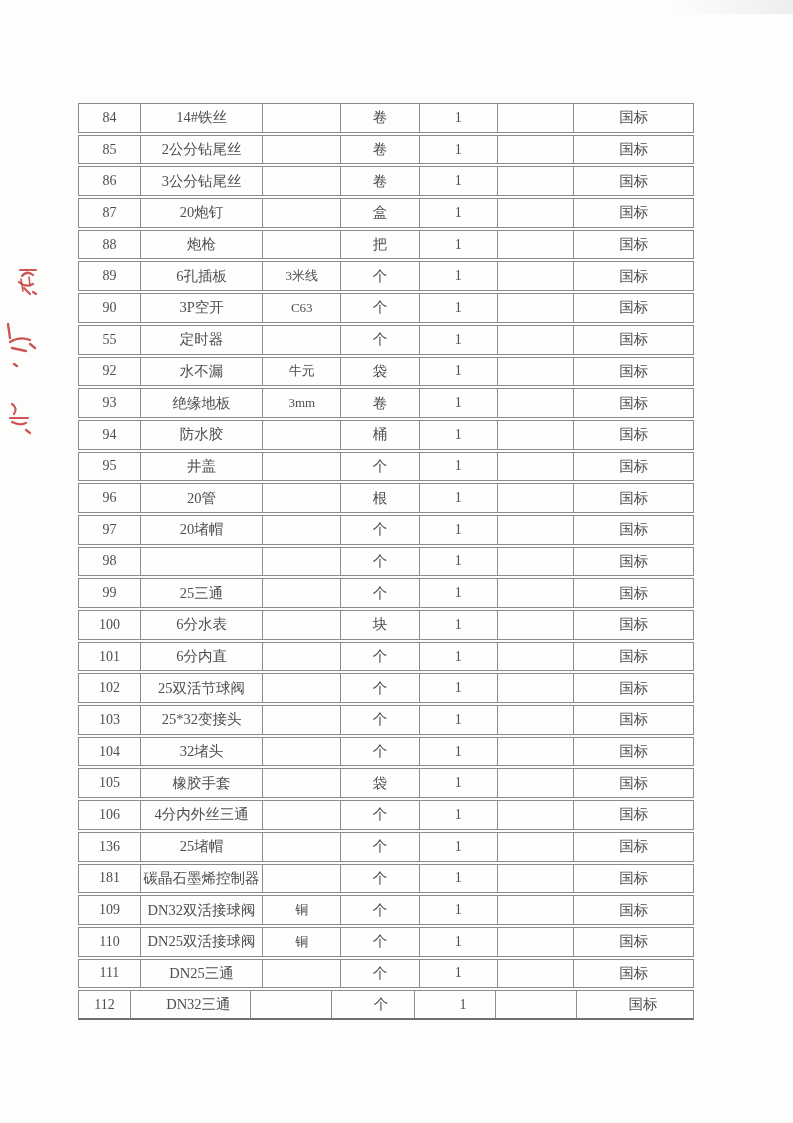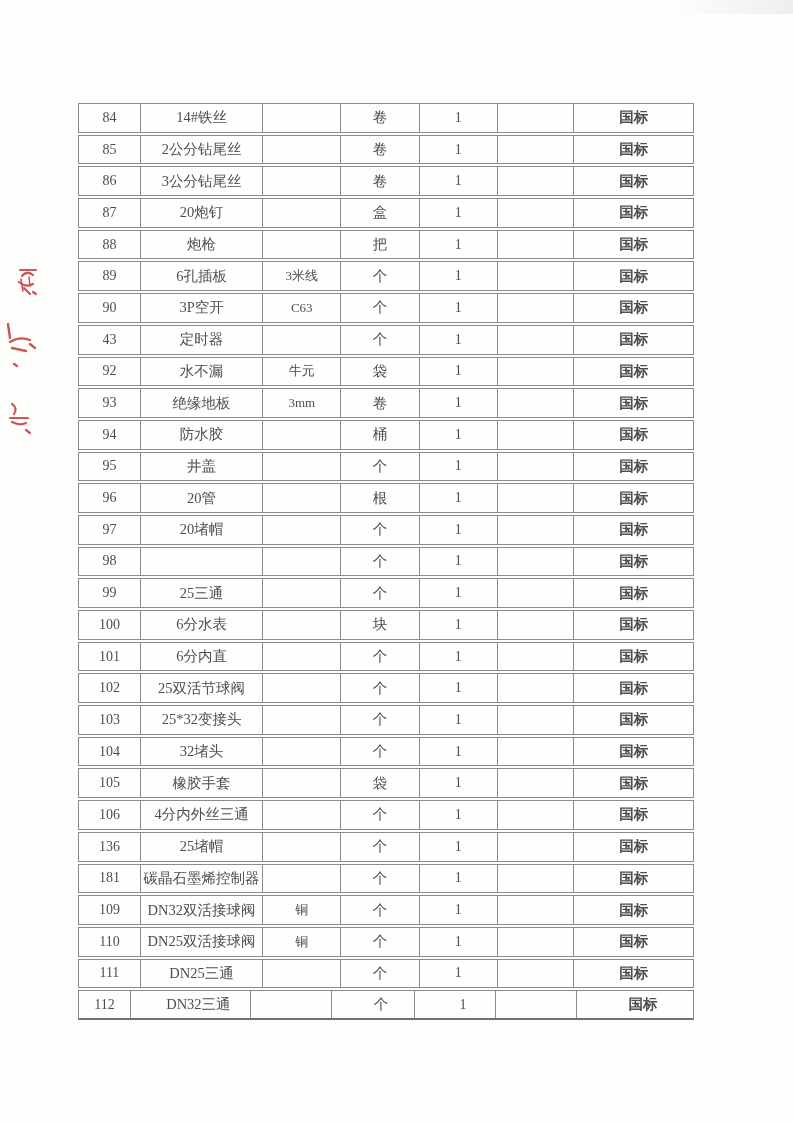--- a/index.html
+++ b/index.html
@@ -26,21 +26,21 @@
     border: 1px solid var(--border-c);
     background: #fefefe;
   }
   .trow:last-child { border-bottom-width: 2px; border-bottom-color:#707070;gap:16px; }
   .cell {
     display: flex; align-items: center; justify-content: center;
     border-right: 1px solid var(--border-c);
     font-size: 14.5px; white-space: nowrap; overflow: visible;
     color: var(--text-c);
   }
-  .cell:last-child { border-right: none; font-weight: bold; }
+  .cell:last-child { border-right: none; }
   .c-no   { width: 62px;  font-size: 14px; }
   .c-name { width: 123px; }
   .c-spec { width: 78px;  font-size: 13px; }
   .c-unit { width: 79px; }
   .c-qty  { width: 78px;  font-size: 14px; }
   .c-note { width: 77px; }
   .c-std  { width: 119px; }
   .stamp-marks {
     position: absolute; left: 0; top: 252px; width: 64px; height: 200px;
     opacity: .85; filter: blur(.4px);
@@ -125,21 +125,21 @@
       <div class="cell c-no">90</div>
       <div class="cell c-name">3P空开</div>
       <div class="cell c-spec">C63</div>
       <div class="cell c-unit">个</div>
       <div class="cell c-qty">1</div>
       <div class="cell c-note"></div>
       <div class="cell c-std">国标</div>
     </div>
 
     <div class="trow">
-      <div class="cell c-no">43</div>
+      <div class="cell c-no">55</div>
       <div class="cell c-name">定时器</div>
       <div class="cell c-spec"></div>
       <div class="cell c-unit">个</div>
       <div class="cell c-qty">1</div>
       <div class="cell c-note"></div>
       <div class="cell c-std">国标</div>
     </div>
 
     <div class="trow">
       <div class="cell c-no">92</div>

